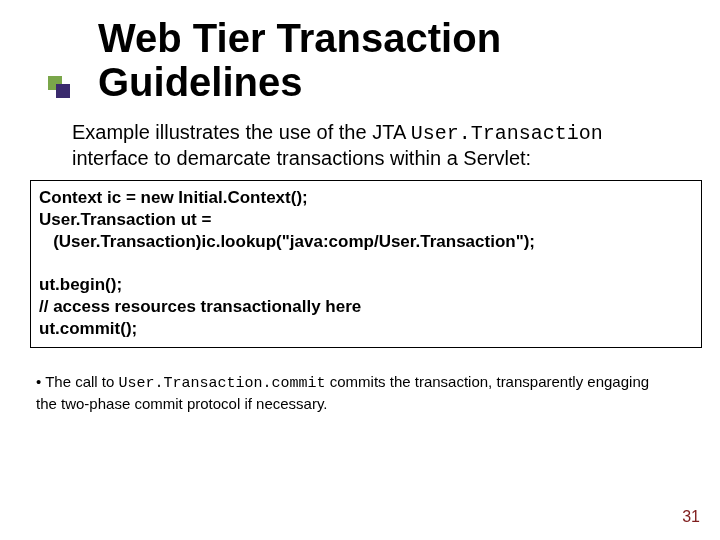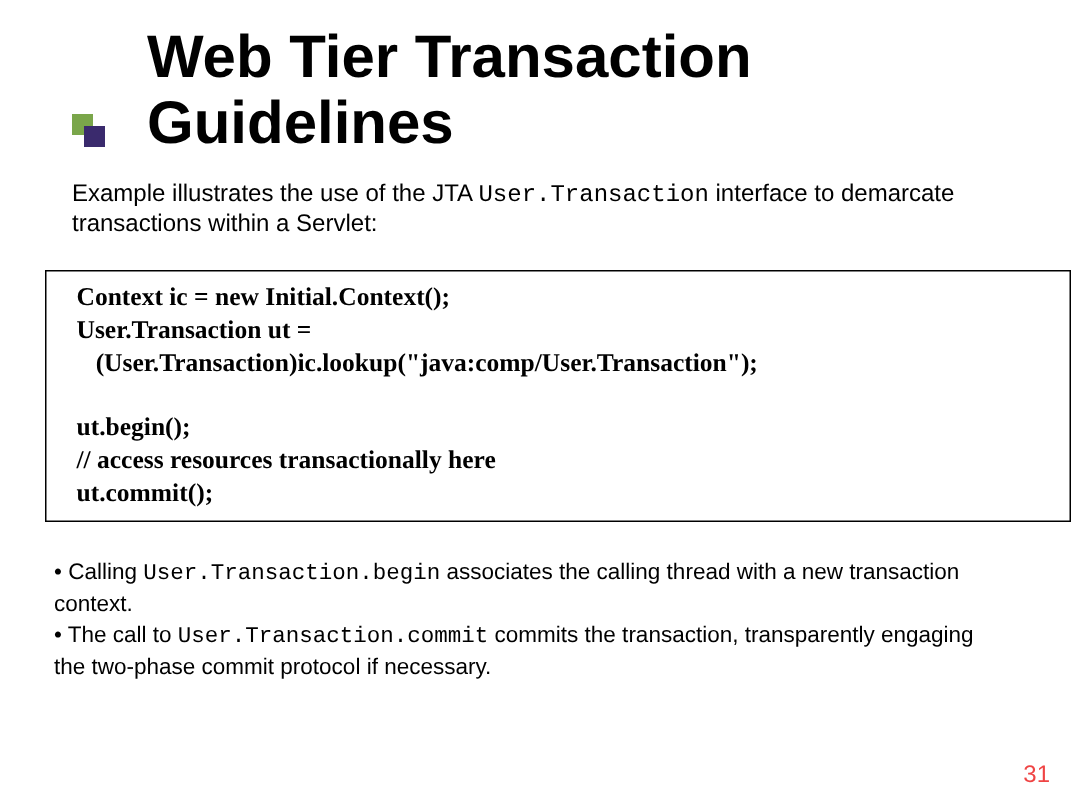--- a/index.html
+++ b/index.html
@@ -25,54 +25,54 @@
     position: absolute;
     left: 98px;
     top: 16px;
     font-size: 40px;
     line-height: 1.1;
     font-weight: 700;
     max-width: 560px;
   }
   .intro {
     position: absolute;
-    left: 48px;
+    left: 72px;
     top: 120px;
-    font-size: 16px;
+    font-size: 20px;
     line-height: 1.25;
     max-width: 600px;
   }
   .code-mono { font-family: "Courier New", Courier, monospace; }
   .codebox {
     position: absolute;
     left: 30px;
     top: 180px;
     width: 654px;
     border: 1px solid #000;
-    padding: 6px 8px 8px 20px;
-    font-family: Liberation Serif, serif;
+    padding: 6px 8px 8px 8px;
+    font-family: Liberation Sans, sans-serif;
     font-weight: bold;
     font-size: 17px;
     line-height: 1.28;
     white-space: pre;
   }
   .notes {
     position: absolute;
     left: 36px;
     top: 372px;
     width: 620px;
     font-size: 15px;
     line-height: 1.35;
   }
   .pagenum {
     position: absolute;
     right: 20px;
     bottom: 14px;
     font-size: 16px;
-    color: #ef4444;
+    color: #7f1d1d;
   }
 </style>
 </head>
 <body>
 
 <div class="bullet-deco">
   <svg width="24" height="24" viewBox="0 0 24 24">
     <rect x="0" y="0" width="14" height="14" fill="#7aa64a"></rect>
     <rect x="8" y="8" width="14" height="14" fill="#3a2a6d"></rect>
   </svg>
@@ -87,20 +87,17 @@
 <div class="codebox">Context ic = new Initial.Context();
 User.Transaction ut =
    (User.Transaction)ic.lookup("java:comp/User.Transaction");
 
 ut.begin();
 // access resources transactionally here
 ut.commit();</div>
 
 <div class="notes">
   <div>
-    <span>• Calling </span><span class="code-mono">User.Transaction.begin</span><span> associates the calling thread with a new transaction context.</span>
-  </div>
-  <div>
     <span>• The call to </span><span class="code-mono">User.Transaction.commit</span><span> commits the transaction, transparently engaging the two-phase commit protocol if necessary.</span>
   </div>
 </div>
 
 <div class="pagenum">31</div>
 
 </body></html>

